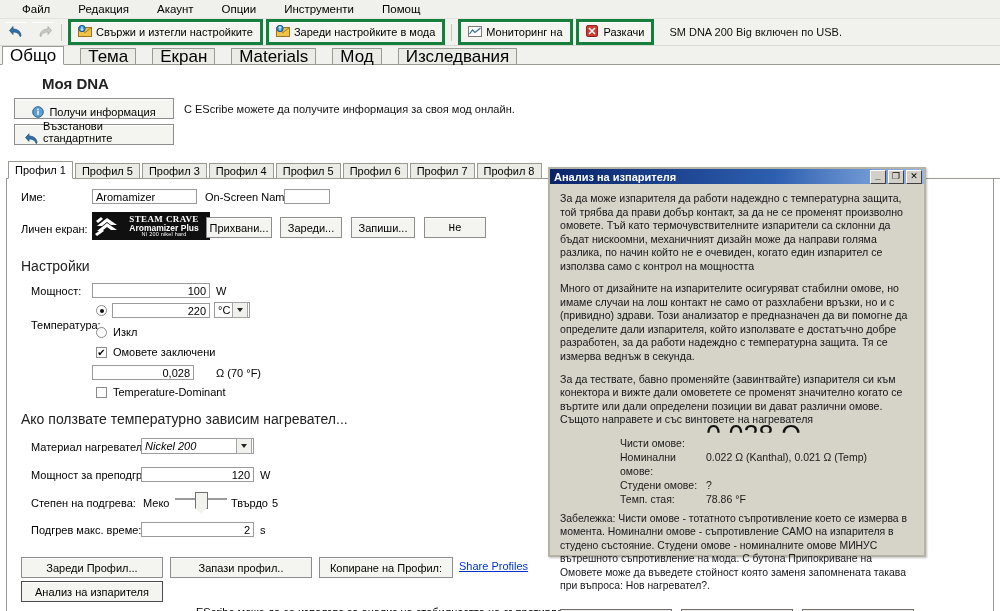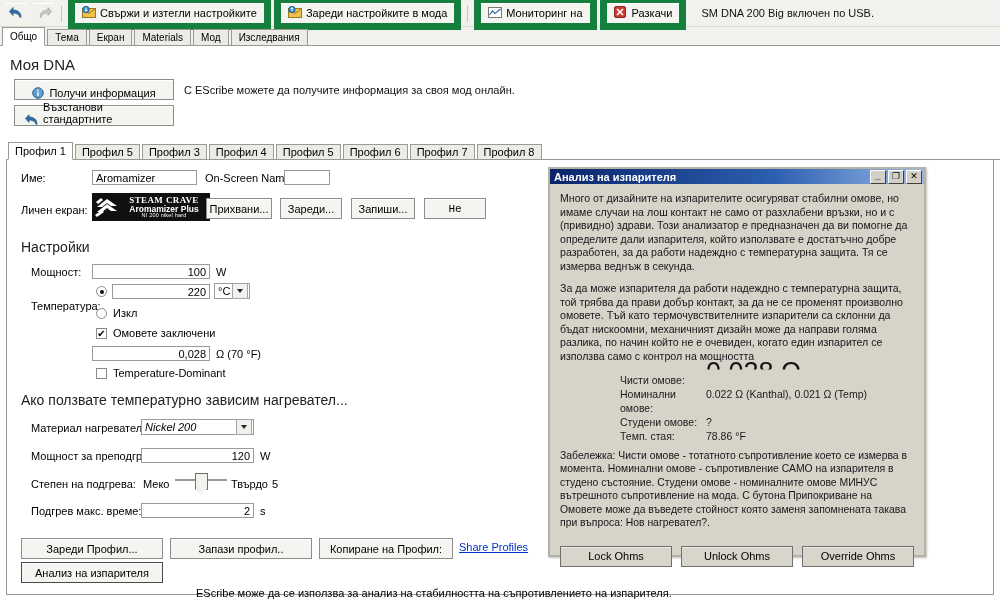--- a/index.html
+++ b/index.html
@@ -19,47 +19,47 @@
   }
   .menubar .mi{padding:1px 14px;font-size:11.5px;color:#000;cursor:default;}
 
   
   .toolbar{
     height:26px;background:#f1f1ed;display:flex;align-items:center;
     padding:0 4px;gap:3px;border-bottom:1px solid #d9d9d2;
   }
   .tbtn{
     height:20px;display:flex;align-items:center;gap:4px;
-    border:7px solid #15803d;background:#f4f4f0;
+    border:3px solid #15803d;background:#f4f4f0;
     padding:0 7px;font-size:11px;white-space:nowrap;cursor:default;
     box-shadow:inset 0 1px 0 #ffffff;
   }
   .tbtn.flat{border:1px solid transparent;background:transparent;padding:0 4px;}
   .tbtn.sep{width:1px;height:18px;background:#c6c6bd;margin:0 3px;padding:0;border:none;}
   .statusmsg{margin-left:12px;font-size:11px;color:#111;white-space:nowrap;}
 
   
   .ico{width:14px;height:14px;display:inline-block;position:relative;flex:0 0 auto;}
   .ico svg{display:block;}
 
   
   .tabstrip{
     height:18px;background:#f1f1ed;display:flex;align-items:flex-end;
     padding-left:2px;border-bottom:1px solid #9a9a93;
   }
   .tab{
-    height:15px;line-height:15px;padding:0 7px;font-size:10px;
+    height:15px;line-height:15px;padding:0 7px;font-size:17px;
     border:1px solid #9a9a93;border-bottom:none;background:#ecece6;
-    margin-right:2px;cursor:default;color:#000;
+    margin-right:16px;cursor:default;color:#000;
   }
   .tab.active{background:#ffffff;height:17px;line-height:17px;border-bottom:1px solid #fff;position:relative;top:1px;}
 
   
   .page{position:relative;background:#ffffff;height:552px;}
-  .h1{font-size:15px;padding:10px 0 6px 10px;color:#222;font-weight:normal;}
+  .h1{font-size:15px;padding:10px 0 6px 10px;color:#222;font-weight:bold;margin-left:32px;}
 
   .rowbtn{
     display:inline-flex;align-items:flex-end;gap:5px;justify-content:center;
     height:19px;border:1px solid #8d8d8d;background:#f4f4f0;
     padding:0 10px;font-size:11px;cursor:default;box-shadow:inset 0 1px 0 #fff;
   }
   .winbtn{
     display:inline-flex;align-items:center;justify-content:center;
     height:19px;border:1px solid #8d8d8d;background:#f4f4f0;
     font-size:11px;cursor:default;box-shadow:inset 0 1px 0 #fff;
@@ -179,20 +179,28 @@
     flex:1;height:19px;border:1px solid #6f6f6f;background:#d8d5ca;font-size:11px;
     display:flex;align-items:center;justify-content:center;cursor:default;
     box-shadow:inset 0 1px 0 #efece3;
   }
 </style>
 </head>
 <body>
 
 <div class="app">
 
+  <div class="menubar">
+    <div class="mi">Файл</div>
+    <div class="mi">Редакция</div>
+    <div class="mi">Акаунт</div>
+    <div class="mi">Опции</div>
+    <div class="mi">Инструменти</div>
+    <div class="mi">Помощ</div>
+  </div>
 
   <div class="toolbar">
     <div class="tbtn flat">
       <span class="ico">
         <svg width="16" height="14" viewBox="0 0 16 14">
             <path d="M12 11 C12 6 8 4 4 4 L4 1.5 L0.5 5.5 L4 9.5 L4 7 C7 7 10 8 11 11.5 Z" fill="#2f6fa8" stroke="#1d4d77" stroke-width="0.7"></path>
           </svg>
       </span>
     </div>
     <div class="tbtn flat">
@@ -340,21 +348,21 @@
             <i></i>
           </span>
       </div>
 
       <div class="radio" style="position:absolute;left:89px;top:148px;"></div>
       <div class="lbl" style="position:absolute;left:106px;top:147px;">Изкл</div>
 
       <div class="chk" style="position:absolute;left:89px;top:168px;">✔</div>
       <div class="lbl" style="position:absolute;left:106px;top:167px;">Омовете заключени</div>
 
-      <div class="fld" style="position:absolute;left:85px;top:186px;width:118px;">0,028</div>
+      <div class="fld" style="position:absolute;left:85px;top:186px;width:102px;">0,028</div>
       <div class="unit" style="position:absolute;left:209px;top:188px;">Ω (70 °F)</div>
 
       <div class="chk" style="position:absolute;left:89px;top:208px;"></div>
       <div class="lbl" style="position:absolute;left:106px;top:207px;">Temperature-Dominant</div>
 
       <div class="sect" style="position:absolute;left:14px;top:232px;">Ако ползвате температурно зависим нагревател...</div>
 
       <div class="lbl" style="position:absolute;left:24px;top:262px;">Материал нагревател:</div>
       <div class="combo" style="position:absolute;left:134px;top:259px;width:113px;font-style:italic;">
         <span>Nickel 200</span>
@@ -394,22 +402,23 @@
     <div class="dlgtitle">
       <span>Анализ на изпарителя</span>
       <span class="sp"></span>
       <span class="tbtnbox">
         <span class="tb">_</span>
         <span class="tb">❐</span>
         <span class="tb">✕</span>
       </span>
     </div>
     <div class="dlgbody">
+      <p>За да може изпарителя да работи надеждно с температурна защита, той трябва да прави добър контакт, за да не се променят произволно омовете. Тъй като термочувствителните изпарители са склонни да бъдат нискоомни, механичният дизайн може да направи голяма разлика, по начин който не е очевиден, когато един изпарител се използва само с контрол на мощността</p>
       <p>Много от дизайните на изпарителите осигуряват стабилни омове, но имаме случаи на лош контакт не само от разхлабени връзки, но и с (привидно) здрави. Този анализатор е предназначен да ви помогне да определите дали изпарителя, който използвате е достатъчно добре разработен, за да работи надеждно с температурна защита. Тя се измерва веднъж в секунда.</p>
-      <p>За да може изпарителя да работи надеждно с температурна защита, той трябва да прави добър контакт, за да не се променят произволно омовете. Тъй като термочувствителните изпарители са склонни да бъдат нискоомни, механичният дизайн може да направи голяма разлика, по начин който не е очевиден, когато един изпарител се използва само с контрол на мощността</p>
+      <p>За да тествате, бавно променяйте (завинтвайте) изпарителя си към конектора и вижте дали омоветете се променят значително когато се въртите или дали определени позиции ви дават различни омове. Същото направете и със винтовете на нагревателя</p>
 
       <div class="results">
         <div class="bigohm">0.028 Ω</div>
         <div class="resrow">
           <span class="rl">Чисти омове:</span>
           <span class="rv"></span>
         </div>
         <div class="resrow">
           <span class="rl">Номинални омове:</span>
           <span class="rv">0.022 Ω (Kanthal), 0.021 Ω (Temp)</span>

